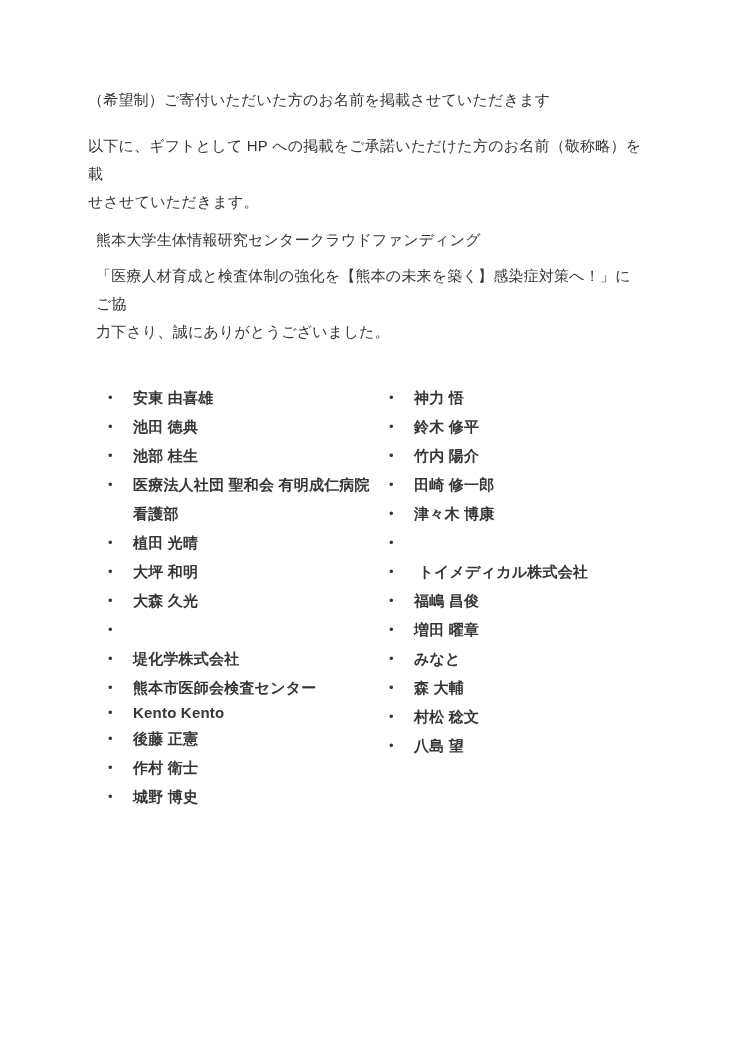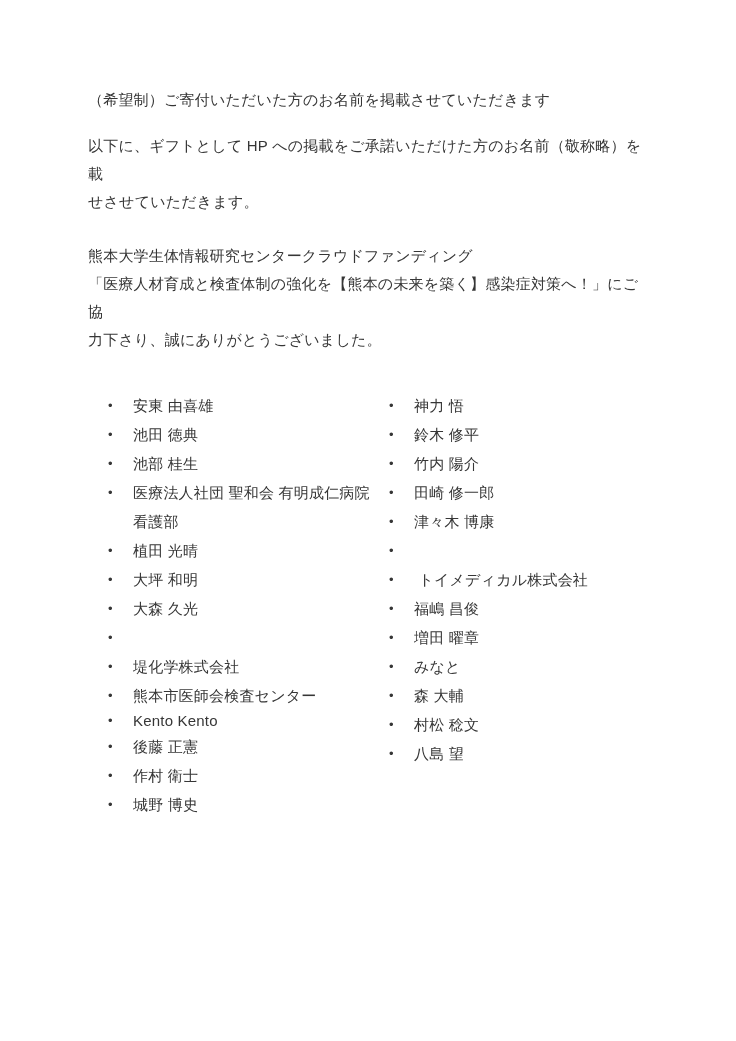--- a/index.html
+++ b/index.html
@@ -21,23 +21,23 @@
     height: 873px;
     padding: 86px 84px 0 88px;
   }
   .para {
     font-size: 15px;
     line-height: 28px;
     margin: 0 0 18px 0;
     white-space: pre-wrap;
     letter-spacing: 0.2px;
   }
-  .para.intro-para { margin-bottom: 26px; }
+  .para.intro-para { margin-bottom: 10px; }
   .campaign-block { margin: 0; }
-  .campaign-block .para { margin: 0; }
+  .campaign-block .para { margin: 8px; }
   .donor-columns {
     display: flex;
     margin: 37px 0 0 16px;
   }
   ul.donor-list {
     list-style: none;
     margin: 0;
     padding: 0;
   }
   ul.donor-list.left-col { width: 281px; flex-shrink: 0; }
@@ -51,20 +51,21 @@
   }
   ul.donor-list li.latin { line-height: 22px; }
   ul.donor-list .bullet {
     width: 29px;
     flex-shrink: 0;
     font-size: 13px;
     padding-left: 4px;
   }
   ul.donor-list .item-text {
     white-space: pre-wrap;
+    font-weight: bold;
   }
 </style>
 </head>
 <body>
 
 <div class="page">
 
   <p class="para">（希望制）ご寄付いただいた方のお名前を掲載させていただきます</p>
 
   <p class="para intro-para">以下に、ギフトとして HP への掲載をご承諾いただけた方のお名前（敬称略）を載

